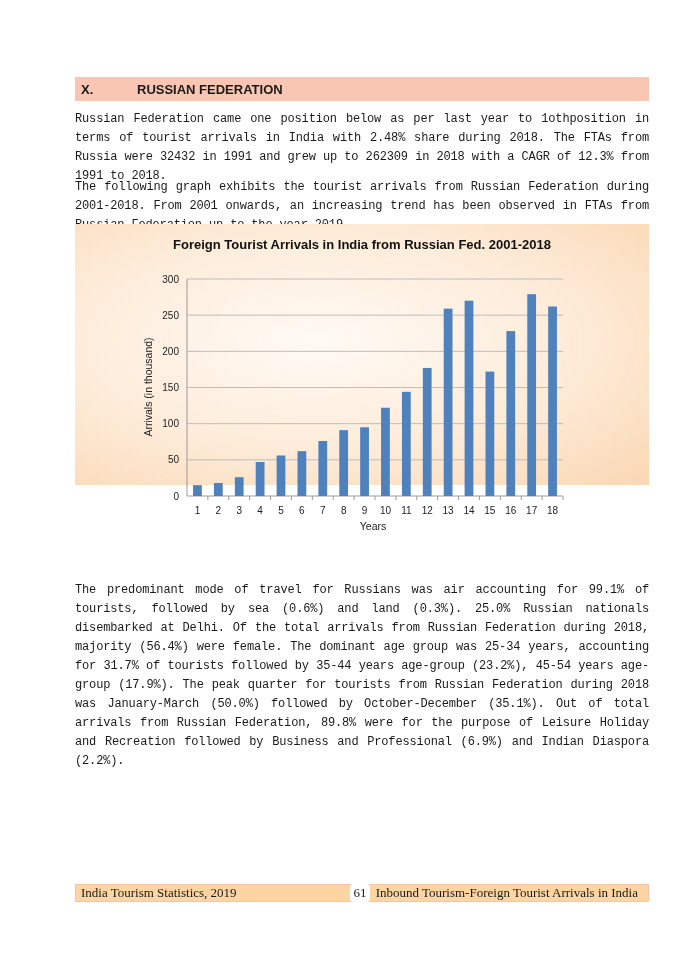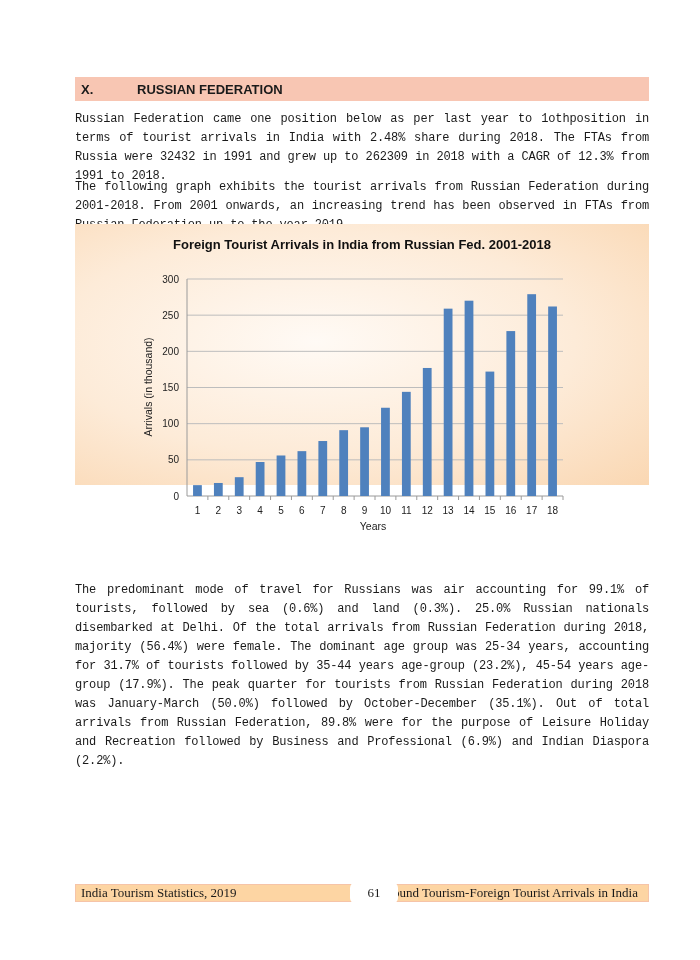--- a/index.html
+++ b/index.html
@@ -9,21 +9,21 @@
   .para { position: absolute; left: 75px; width: 574px; font-size: 12px; line-height: 19px; text-align: justify; font-family: Liberation Mono, monospace; letter-spacing: -0.15px; }
   #p1 { top: 110px; }
   #p2 { top: 178px; }
   #p3 { top: 561px; margin-top: 20px; }
   .chart-box { position: absolute; left: 75px; top: 224px; width: 574px; height: 261px;
     background: radial-gradient(ellipse at 42% 45%, #fffaf5 0%, #fdebd8 55%, #fad7b2 100%); }
   .chart-box svg { position: absolute; left: 0; top: 0; }
   .footer { position: absolute; left: 75px; top: 884px; width: 574px; height: 18px; background: #fdd5a3; font-family: "Liberation Serif", serif; font-size: 13px; display: flex; align-items: center; justify-content: space-between; border: 1px solid #f6c4a8; box-sizing: border-box; }
   .footer .left { margin-left: 5px; }
   .footer .right { margin-right: 10px; }
-  .footer .page { position: absolute; left: 274px; top: -3px; width: 48px; height: 22px; background: #ffffff; border-radius: 6px; display: flex; align-items: center; justify-content: center; }
+  .footer .page { position: absolute; left: 274px; top: -3px; width: 20px; height: 22px; background: #ffffff; border-radius: 6px; display: flex; align-items: center; justify-content: center; }
 </style>
 </head>
 <body>
 
 <div class="section-header">
   <span class="num">X.</span>
   <span>RUSSIAN FEDERATION</span>
 </div>
 
 <div class="para" id="p1">Russian Federation came one position below as per last year to 1othposition in terms of tourist arrivals in India with 2.48% share during 2018. The FTAs from Russia were 32432 in 1991 and grew up to 262309 in 2018 with a CAGR of 12.3% from 1991 to 2018.</div>

